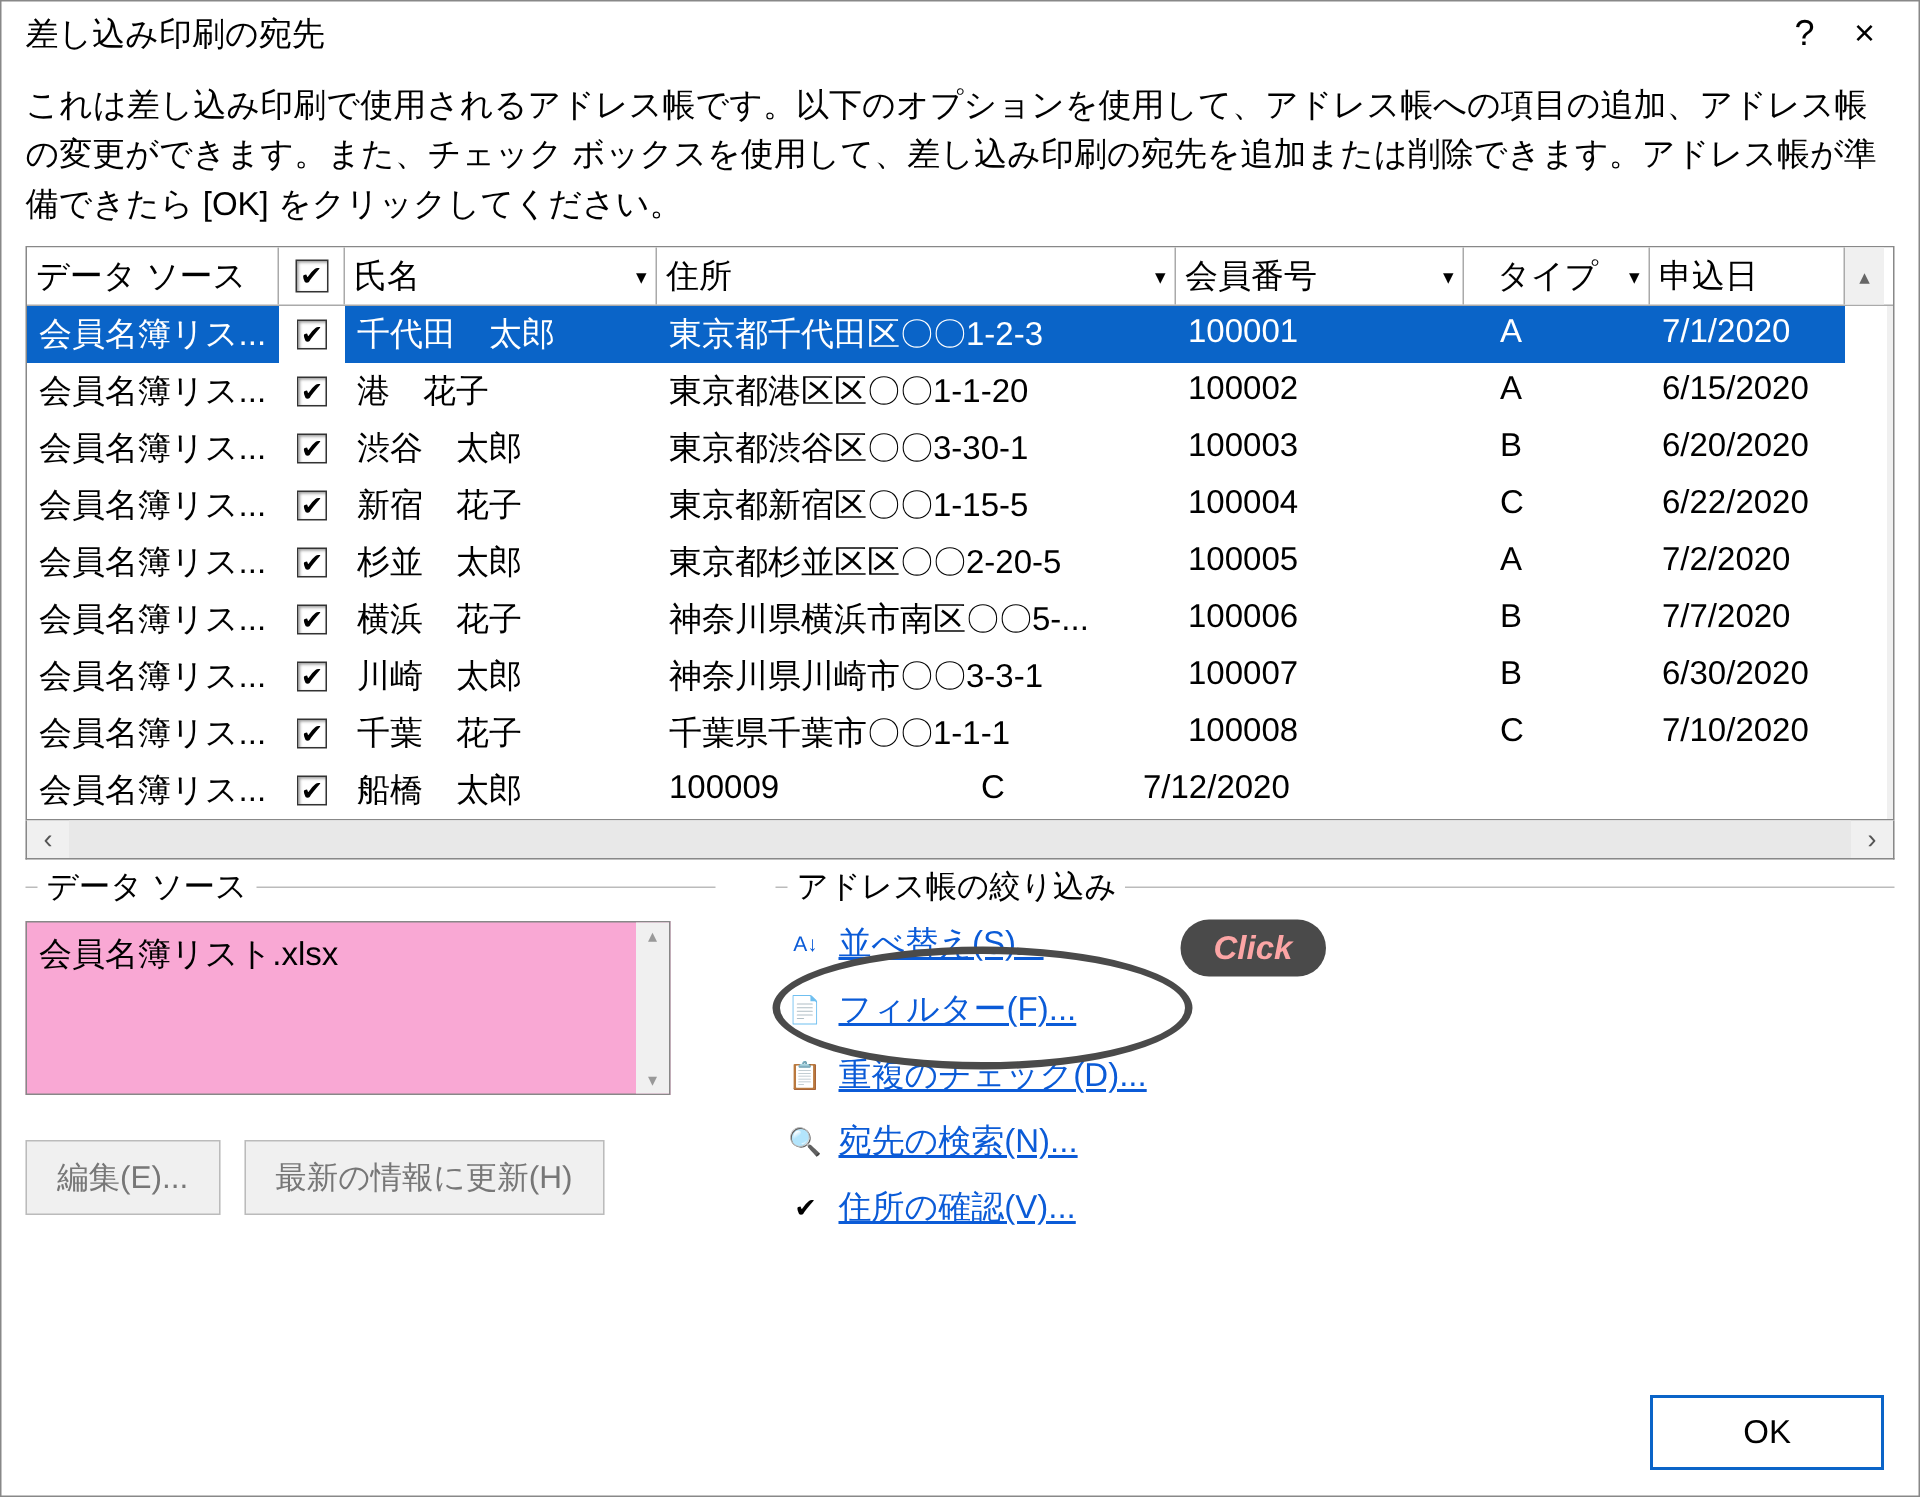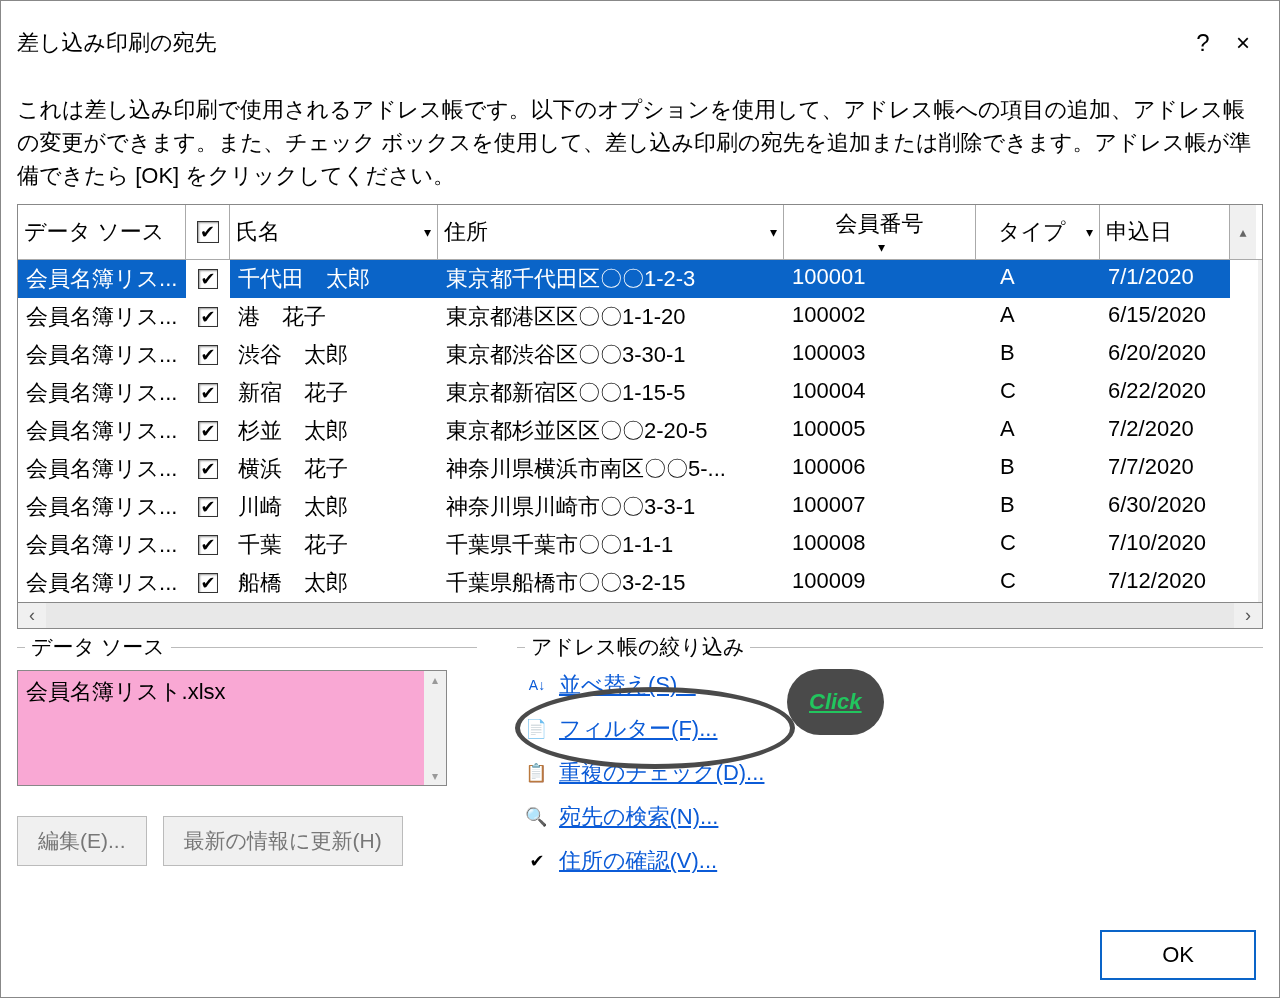--- a/index.html
+++ b/index.html
@@ -1,34 +1,34 @@
 <!DOCTYPE html>
 <html><head>
 <meta charset="utf-8">
 <style>
 * { box-sizing: border-box; margin: 0; padding: 0; }
 body { font-family: "Yu Gothic UI", "Meiryo", sans-serif; background: #fff; width: 1280px; height: 998px; overflow: hidden; border: 1px solid #888; }
 
-.titlebar { display: flex; align-items: center; padding: 24px 16px; font-size: 22px; }
+.titlebar { display: flex; align-items: center; padding: 4px 16px; font-size: 22px; }
 .titlebar .spacer { flex: 1; }
 .title-btn { width: 40px; height: 36px; display: flex; align-items: center; justify-content: center; font-size: 24px; cursor: pointer; }
 
 .description { padding: 8px 16px 12px 16px; font-size: 22px; line-height: 1.5; }
 
 .table-wrap { margin: 0 16px; border: 1px solid #888; }
 .table-header { display: flex; background: #fff; border-bottom: 1px solid #aaa; }
 .th { display: flex; align-items: center; justify-content: space-between; padding: 4px 6px; border-right: 1px solid #aaa; font-size: 22px; position: relative; }
 .th .drop { font-size: 14px; color: #000; padding-left: 4px; cursor: pointer; }
 .th:last-child { border-right: none; }
 
 .col-ds   { width: 168px; }
 .col-chk  { width: 44px; justify-content: center; }
 .col-name { width: 208px; }
 .col-addr { width: 346px; }
-.col-num  { width: 192px; flex-direction: column; }
+.col-num  { width: 192px; }
 .col-type { width: 108px; margin-left: 16px; }
 .col-date { width: 130px; }
 .col-scr  { width: 26px; }
 
 .row { display: flex; border-bottom: 0px solid #eee; font-size: 22px; }
 .cell { padding: 4px 8px; border-right: 0px solid #eee; white-space: nowrap; overflow: hidden; text-overflow: ellipsis; }
 .row.selected { background: #0a64c8; color: #fff; }
 .row.selected .cell-chk { background: #fff; color: #000; }
 
 .cell-chk { display: flex; align-items: center; justify-content: center; }
@@ -55,21 +55,21 @@
 
 .btn-row { display: flex; gap: 16px; margin-top: 30px; }
 .btn { padding: 10px 20px; font-size: 21px; background: #f0f0f0; border: 1px solid #bbb; color: #777; cursor: pointer; }
 
 .links { padding-left: 8px; }
 .link-row { display: flex; align-items: center; gap: 10px; margin-bottom: 14px; font-size: 22px; position: relative; }
 .link-icon { width: 24px; height: 24px; display: inline-flex; align-items: center; justify-content: center; font-size: 18px; }
 .link-text { color: #0b5bd7; text-decoration: underline; cursor: pointer; }
 
 .callout-circle { position: absolute; border: 5px solid #4a4a4a; border-radius: 50%; pointer-events: none; }
-.click-badge { position: absolute; background: #4a4a4a; color: #22c55e; padding: 20px 22px; border-radius: 999px; font-size: 22px; font-weight: bold; font-style: italic; text-decoration: underline; }
+.click-badge { position: absolute; background: #4a4a4a; color: #fca5a5; padding: 6px 22px; border-radius: 999px; font-size: 22px; font-weight: bold; font-style: italic; }
 
 .footer { position: absolute; bottom: 18px; right: 24px; }
 .ok-btn { padding: 10px 60px; font-size: 22px; background: #fff; border: 2px solid #0a64c8; cursor: pointer; margin-left: 19px; }
 .scroll-col { width: 26px; background: #f0f0f0; }
 .table-body { display:flex;gap:28px; }
 .table-body .rows { flex:1; }
 </style>
 </head>
 <body>
 
@@ -207,21 +207,20 @@
           <div class="cell col-num">100008</div>
           <div class="cell col-type">C</div>
           <div class="cell col-date">7/10/2020</div>
         </div>
         <div class="row">
           <div class="cell col-ds">会員名簿リス...</div>
           <div class="cell cell-chk col-chk">
             <span class="check"></span>
           </div>
           <div class="cell col-name">船橋　太郎</div>
-          <div class="cell col-addr">千葉県船橋市〇〇3-2-15</div>
           <div class="cell col-num">100009</div>
           <div class="cell col-type">C</div>
           <div class="cell col-date">7/12/2020</div>
         </div>
       </div>
     <div class="scroll-col"></div>
   </div>
 </div>
 
 <div class="hscroll">

